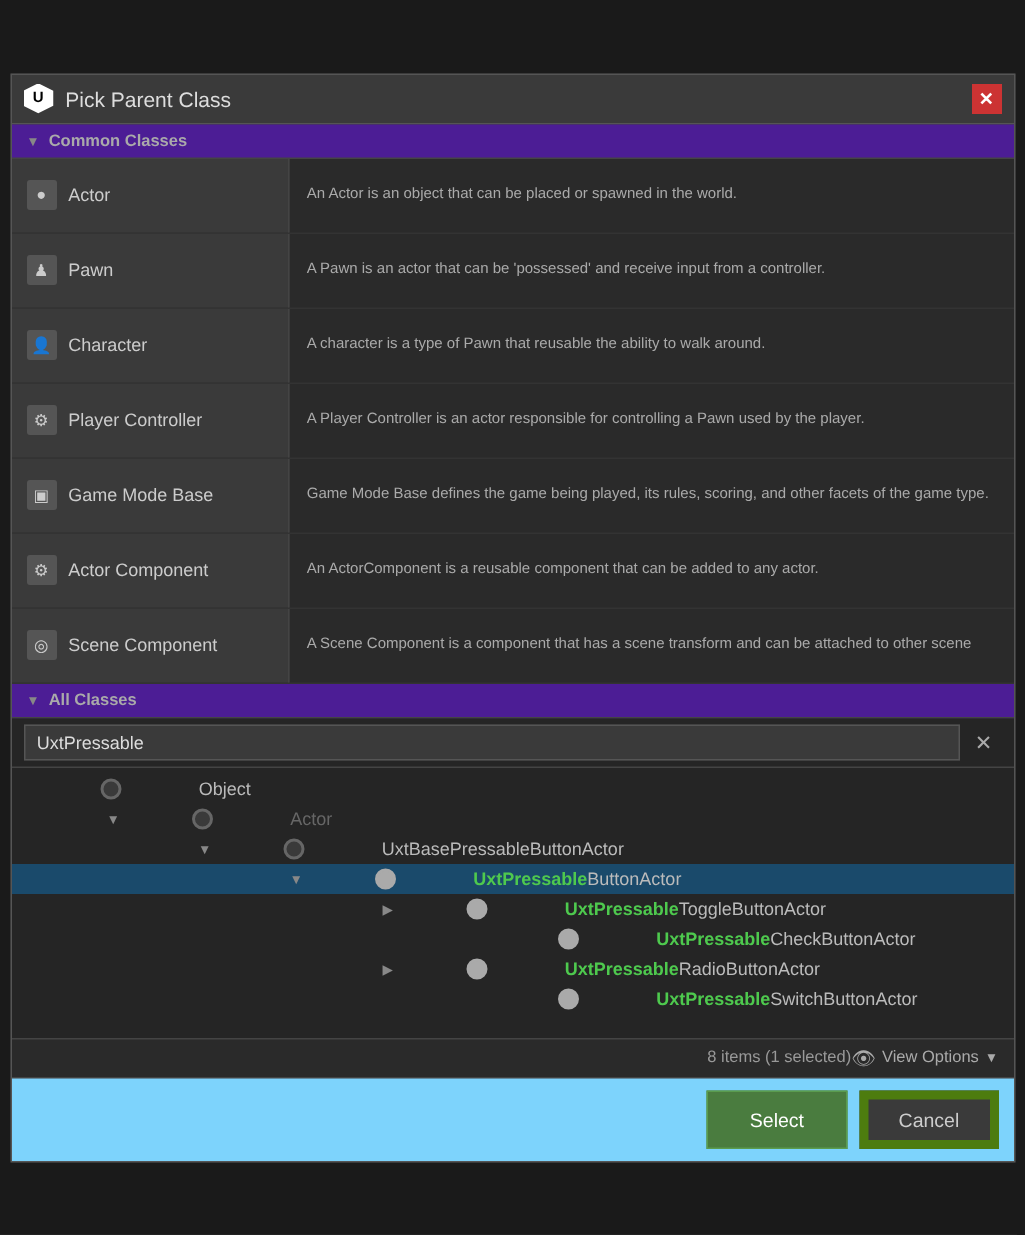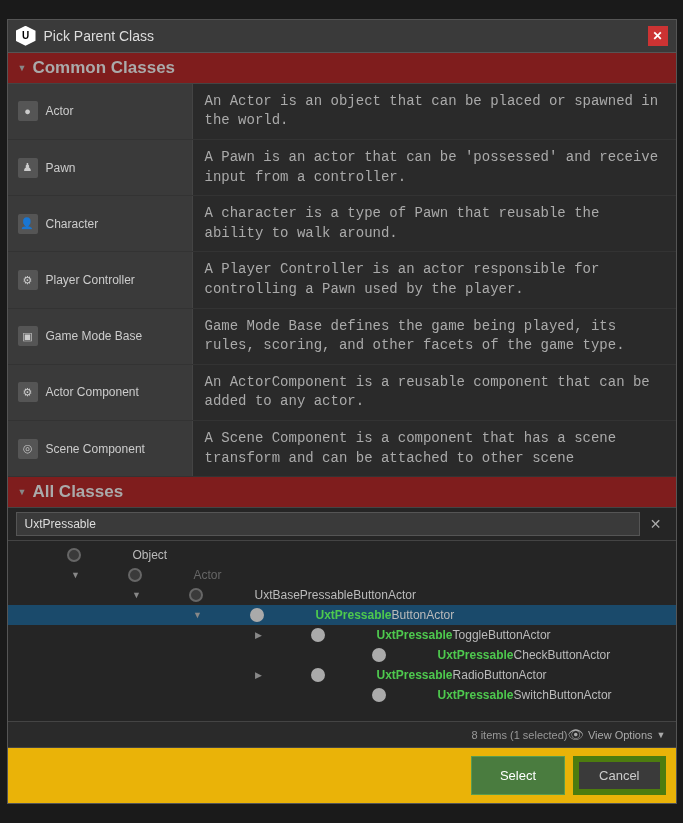--- a/index.html
+++ b/index.html
@@ -60,23 +60,23 @@
       border: none;
       color: #fff;
       font-size: 12px;
       cursor: pointer;
       display: flex;
       align-items: center;
       justify-content: center;
       font-weight: bold;
     }
     .section-header {
-      background: #7f1d1d;
+      background: #4c1d95;
       padding: 5px 10px;
-      font-size: 17px;
+      font-size: 11px;
       color: #aaa;
       font-weight: bold;
       display: flex;
       align-items: center;
       gap: 6px;
       border-bottom: 1px solid #444;
     }
     .section-header::before {
       content: '▼';
       font-size: 9px;
@@ -112,26 +112,25 @@
       background: #555;
       border-radius: 2px;
       display: flex;
       align-items: center;
       justify-content: center;
       font-size: 11px;
       flex-shrink: 0;
     }
     .class-description {
       padding: 8px 12px;
-      font-size: 14px;
+      font-size: 10px;
       color: #aaa;
       display: flex;
       align-items: center;
       line-height: 1.4;
-      font-family: Liberation Mono, monospace;
     }
     .all-classes-section {
       display: flex;
       flex-direction: column;
       flex: 1;
     }
     .search-bar {
       display: flex;
       align-items: center;
       padding: 4px 8px;
@@ -227,21 +226,21 @@
       color: #aaa;
     }
     .eye-icon {
       font-size: 13px;
     }
     .action-bar {
       display: flex;
       justify-content: flex-end;
       gap: 8px;
       padding: 8px 10px;
-      background: #eab308;
+      background: #7dd3fc;
       border-top: 1px solid #444;
     }
     .btn-select {
       background: #4a7c3f;
       border: 1px solid #5a9c4f;
       color: #fff;
       padding: 6px 28px;
       font-size: 13px;
       cursor: pointer;
       font-weight: 500;

